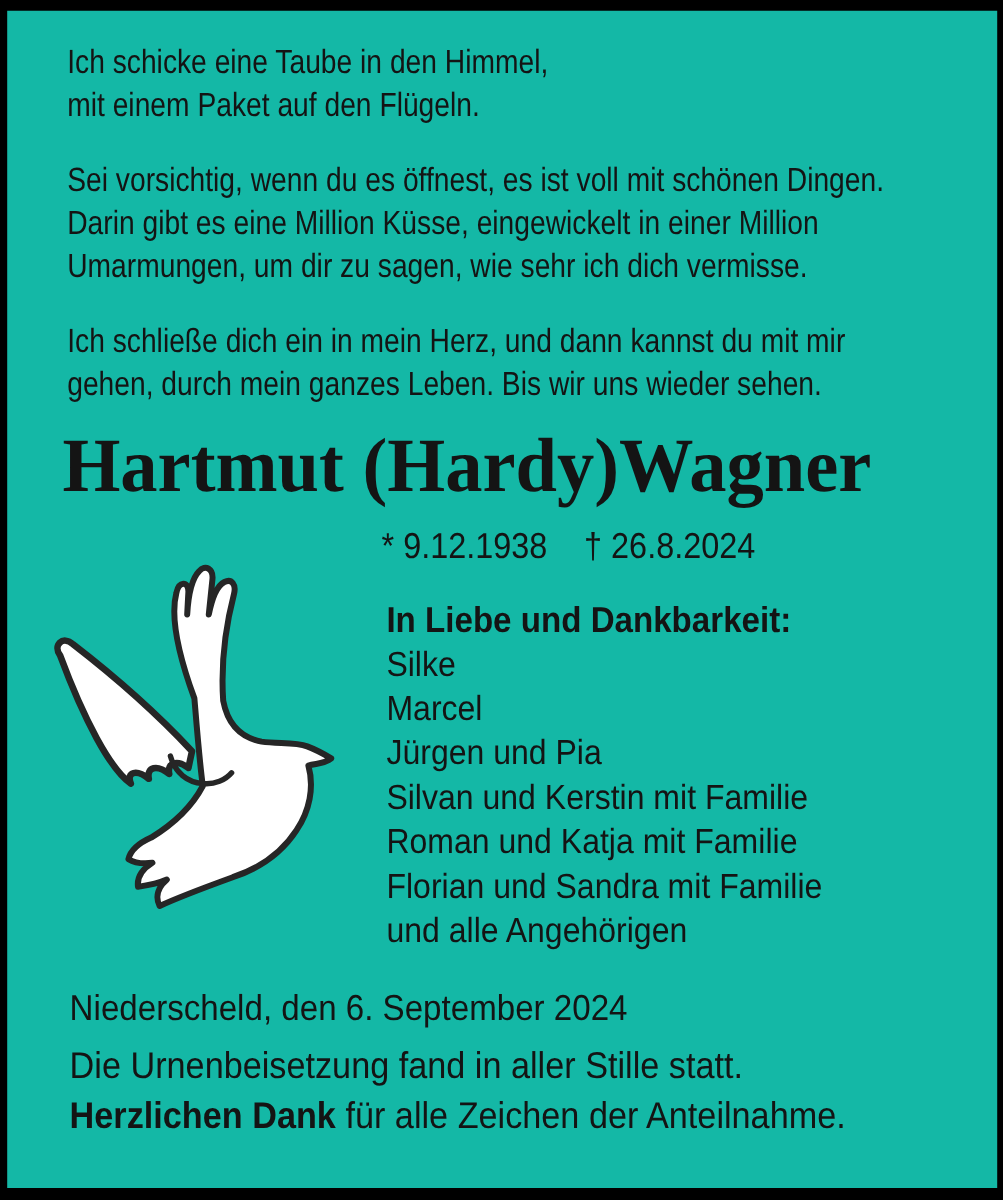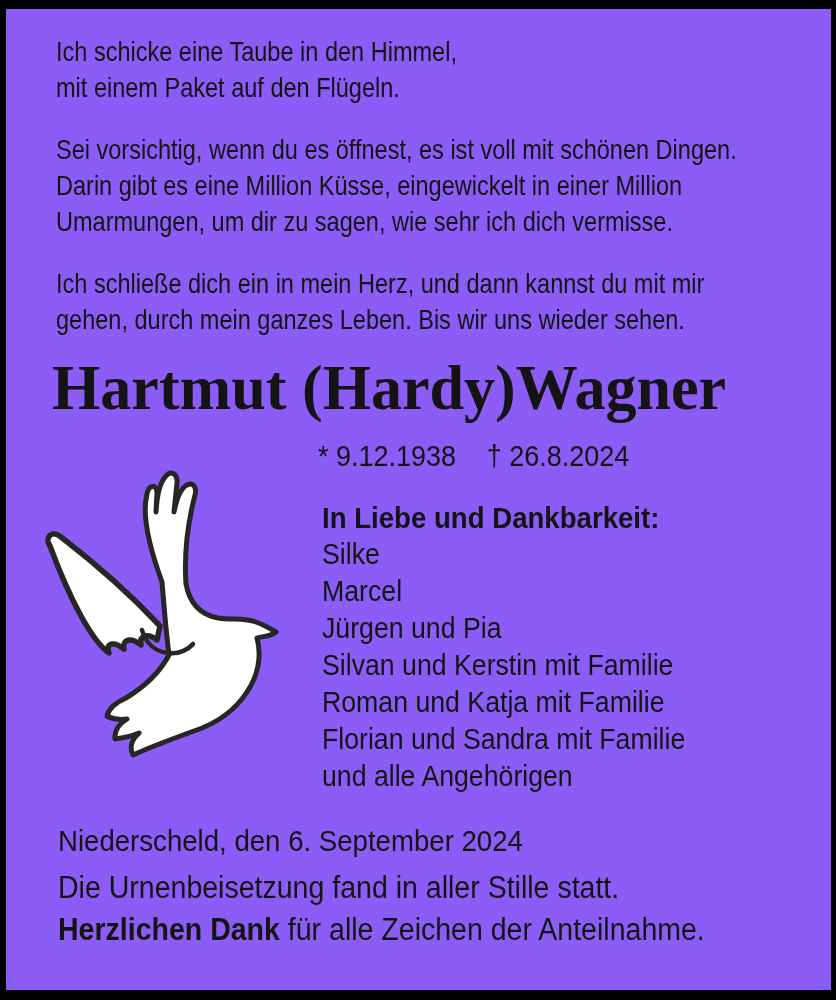--- a/index.html
+++ b/index.html
@@ -1,20 +1,20 @@
 <!DOCTYPE html>
 <html lang="de"><head>
 <meta charset="utf-8">
 <style>
   html, body { margin: 0; padding: 0; background: #e8e8e8; }
   .page {
     position: relative;
     width: 836px;
     height: 1000px;
-    background: #8b5cf6;
+    background: #14b8a6;
     font-family: "Liberation Sans", sans-serif;
     color: #141414;
     overflow: hidden;
     margin: 0 auto;
   }
   .frame {
     position: absolute;
     inset: 0;
     border-style: solid;
     border-color: #000000;

